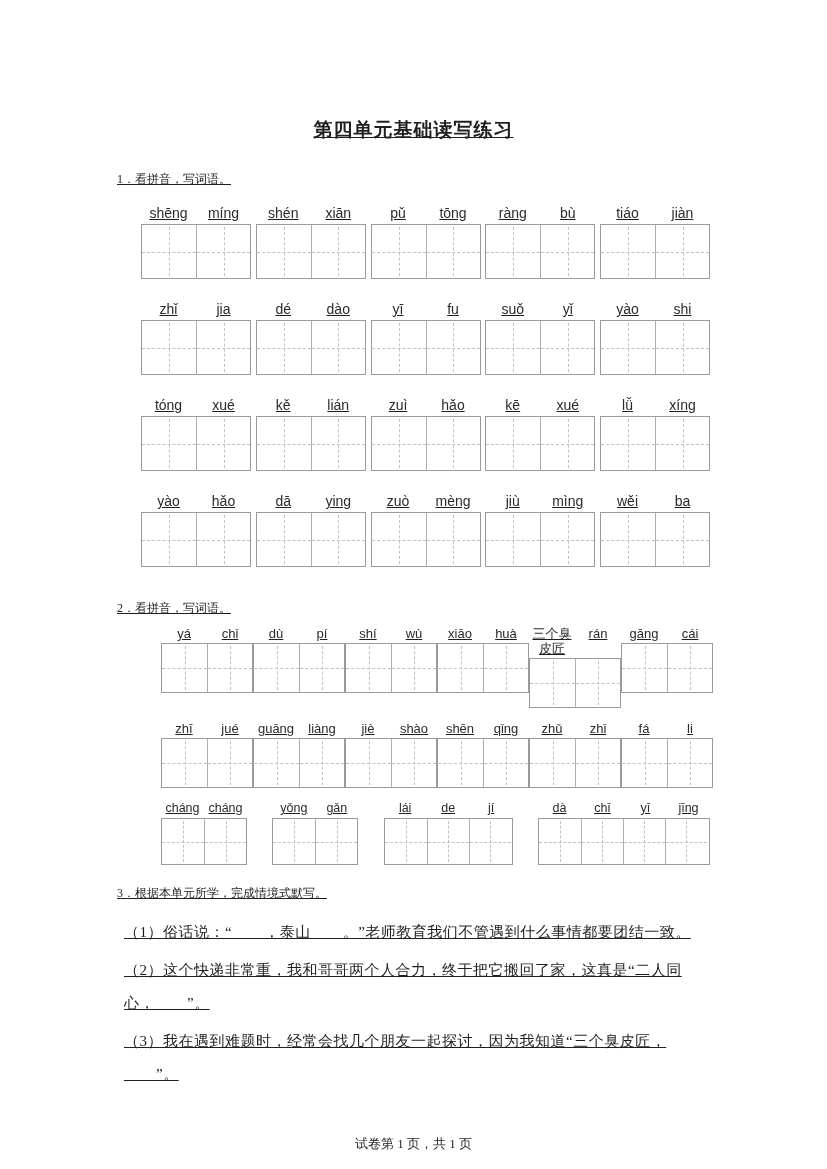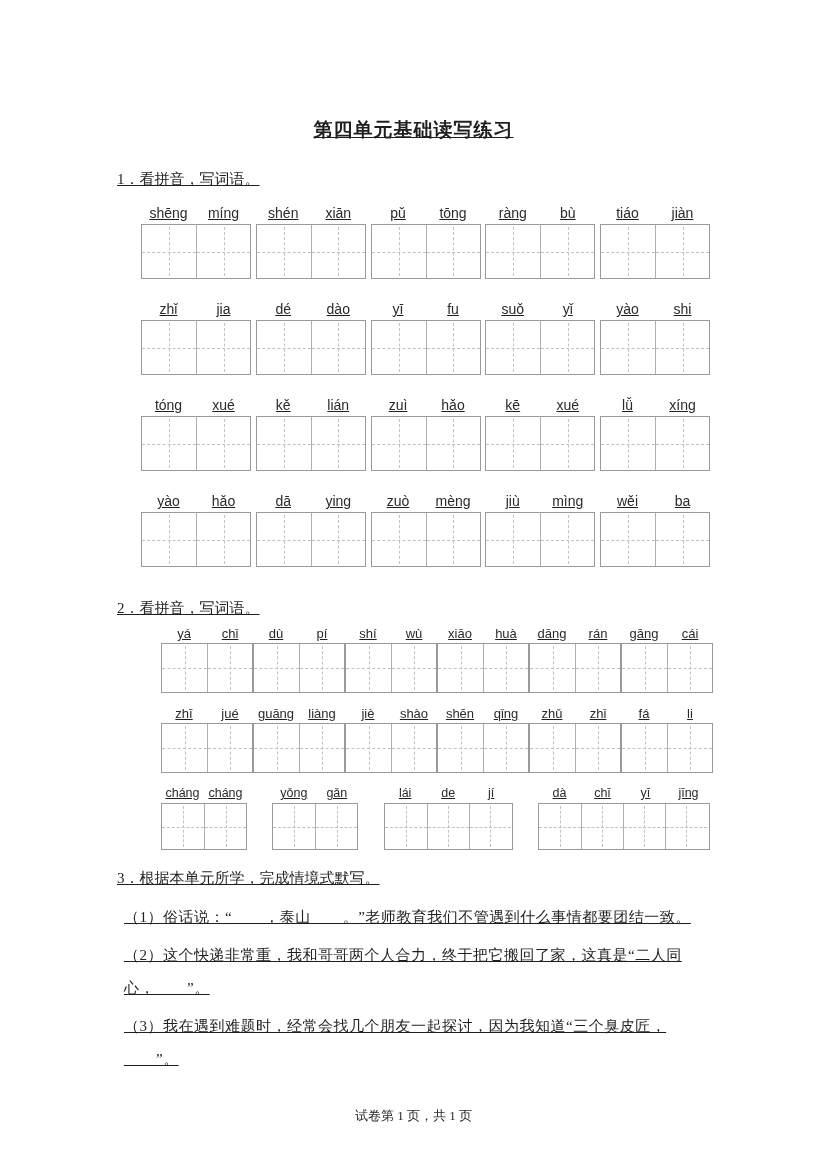--- a/index.html
+++ b/index.html
@@ -20,21 +20,21 @@
   }
   .doc-title {
     text-align: center;
     font-family: "Liberation Sans", "DejaVu Sans", sans-serif;
     font-size: 19px;
     font-weight: 700;
     letter-spacing: 1px;
     line-height: 22px;
   }
   .sec-heading {
-    font-size: 15px;
+    font-size: 12px;
     line-height: 18px;
   }
   .sec1-heading { margin-top: 29px; }
   .sec2-heading { margin-top: 32px; }
   .sec3-heading { margin-top: 19px; }
 
   
   .pin-row {
     display: flex;
     justify-content: space-between;
@@ -85,21 +85,21 @@
   .q-item {
     font-size: 15px;
     line-height: 33px;
     padding-left: 7px;
     margin-bottom: 5px;
     letter-spacing: 0.5px;
   }
   .doc-footer {
     position: absolute;
     left: 0; right: 0;
-    bottom: 44px;
+    bottom: 16px;
     text-align: center;
     font-size: 13px;
     color: #2a2a2a;
   }
 </style>
 </head>
 <body>
 
 <div class="page">
   <div class="content">
@@ -356,21 +356,21 @@
               <span class="syll">xiāo</span>
               <span class="syll">huà</span>
             </div>
             <div class="boxes">
               <div class="cell"></div>
               <div class="cell"></div>
             </div>
           </div>
           <div class="group">
             <div class="pinyin-line">
-              <span class="syll">dāng</span>
+              <span class="syll">三个臭皮匠</span>
               <span class="syll">rán</span>
             </div>
             <div class="boxes">
               <div class="cell"></div>
               <div class="cell"></div>
             </div>
           </div>
           <div class="group">
             <div class="pinyin-line">
               <span class="syll">gāng</span>

